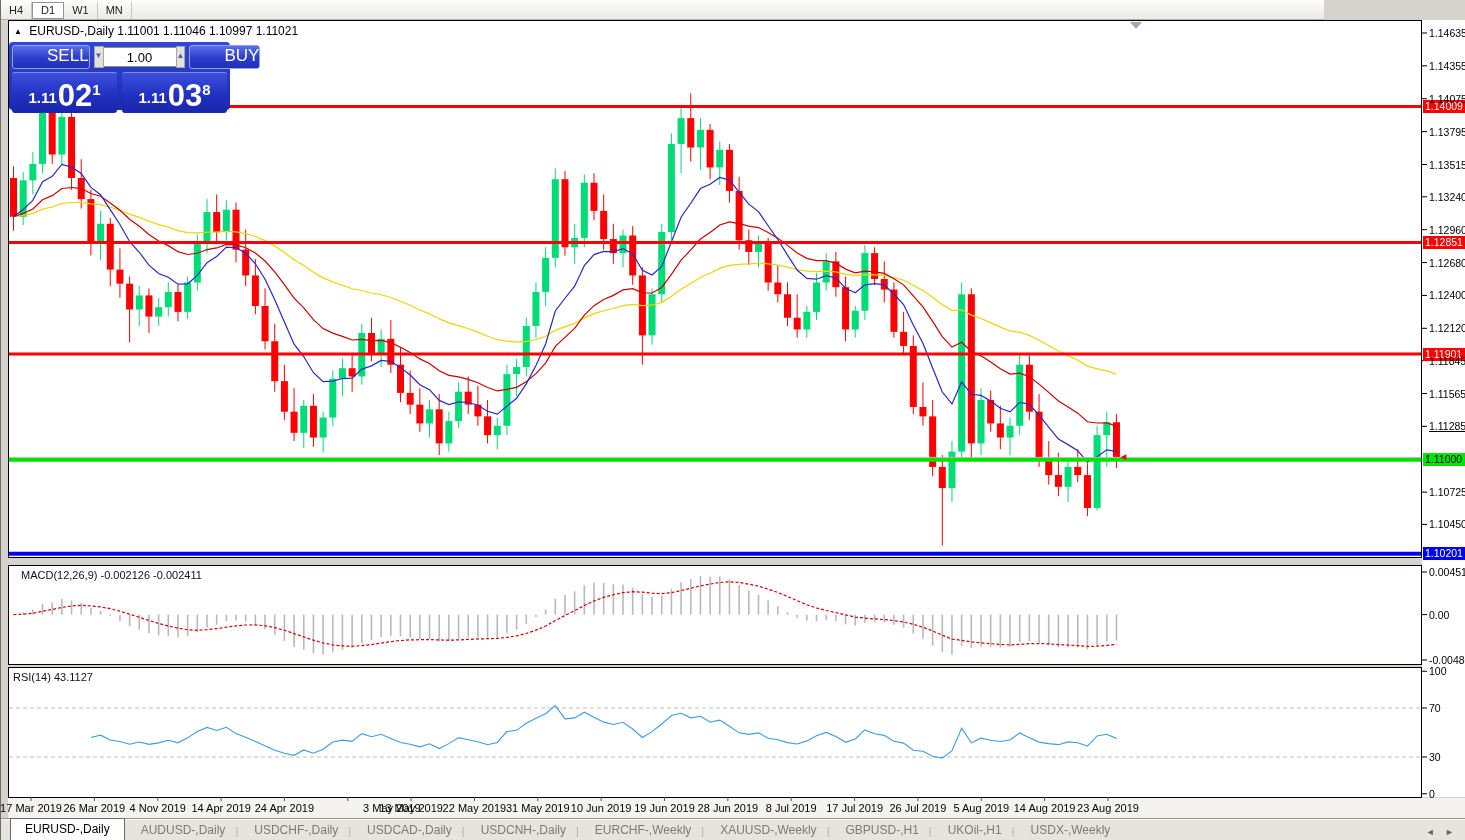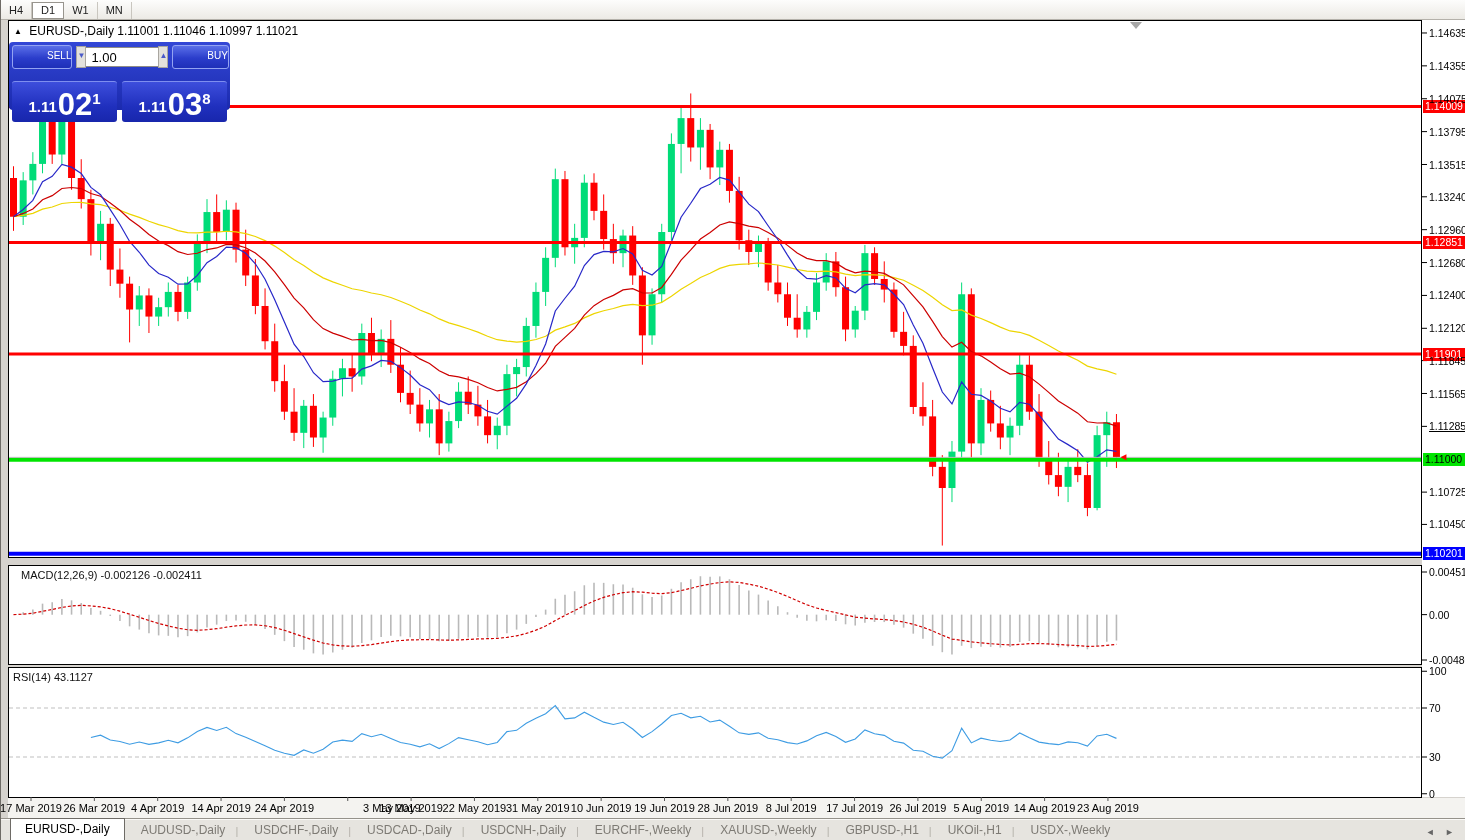--- a/index.html
+++ b/index.html
@@ -1,19 +1,19 @@
 <!DOCTYPE html>
 <html><head>
 <meta charset="utf-8">
 <style>
   html,body{margin:0;padding:0;}
   body{width:1465px;height:840px;position:relative;background:#D6D3CE;
        font-family:"Liberation Sans",sans-serif;overflow:hidden;border-left:1px solid #6E6B66;}
   
-  .toolbar{position:absolute;left:0;top:0;width:1465px;height:19px;
+  .toolbar{position:absolute;left:0;top:0;width:1323px;height:19px;
            background:linear-gradient(#FDFDFC,#ECEAE5);border-bottom:1px solid #B4B1AA;z-index:12;}
   .tf-btn{display:inline-block;height:17px;line-height:17px;padding:0 8px;font-size:11px;color:#222;
           border-right:1px solid #C9C6BF;cursor:default;}
   .tf-btn.active{background:#FFF;border:1px solid #98958E;height:15px;line-height:15px;margin-top:1px;}
   
   .pane{position:absolute;background:#FFF;border:1px solid #000;z-index:1;}
   #pane-main{left:7px;top:20px;width:1412px;height:536px;}
   #pane-macd{left:7px;top:565px;width:1412px;height:98px;}
   #pane-rsi {left:7px;top:667px;width:1412px;height:129px;}
   .axis-col{position:absolute;left:1421px;top:20px;width:44px;height:777px;background:#FFF;z-index:1;}
@@ -24,29 +24,29 @@
   .ind-label{position:absolute;z-index:9;font-size:11px;color:#111;white-space:nowrap;}
   .tick-label{position:absolute;font-size:10.5px;color:#000;z-index:8;white-space:nowrap;}
   .lvl-label{position:absolute;left:1422px;width:42px;height:13px;line-height:13px;
              font-size:10.5px;padding-left:2px;z-index:8;}
   .date-label{position:absolute;top:802px;font-size:11px;color:#000;z-index:8;white-space:nowrap;transform:translateX(-50%);}
   #date-strip{position:absolute;left:7px;top:798px;width:1458px;height:20px;background:#F4F3F0;z-index:2;}
   
   .trade-panel{position:absolute;left:8px;top:42px;width:221px;height:68px;z-index:10;border-radius:4px;
                background:linear-gradient(180deg,#3347D6,#1B2AAE);padding:0;}
   .tp-row1{display:flex;align-items:center;margin:3px 3px 0 3px;height:24px;}
-  .btn-trade{height:22px;border-radius:3px;border:1px solid #93A3F2;color:#FFF;font-size:10px;
+  .btn-trade{height:22px;border-radius:3px;border:1px solid #93A3F2;color:#FFF;font-size:17px;
              background:linear-gradient(#5A6FE8,#2B3DCB 55%,#1E2FB8);text-align:center;line-height:20px;cursor:pointer;padding-left:34px;}
   .btn-sell{width:52px;margin-right:4px;}
   .btn-buy{width:50px;margin-left:4px;}
   .spin-btn{width:17px;height:20px;background:#E3E1DC;border:1px solid #A9A6A0;color:#4A5AC8;
             font-size:8px;line-height:18px;text-align:center;cursor:pointer;}
   .vol-field{width:62px;height:18px;border:1px solid #8F8C86;border-left:none;border-right:none;
-             font-size:13px;text-align:left;padding:0 5px;font-family:"Liberation Sans",sans-serif;}
-  .tp-row2{display:flex;margin:12px 3px 0 3px;}
+             font-size:13px;text-align:center;padding:0 5px;font-family:"Liberation Sans",sans-serif;}
+  .tp-row2{display:flex;margin:3px 3px 0 3px;}
   .price-box{flex:1;height:38px;border-radius:3px;border-top:1px solid #7E8EEF;
              background:linear-gradient(180deg,#3D4EDC,#2030BE 60%,#1826AC);color:#FFF;
              display:flex;align-items:flex-end;justify-content:center;padding-bottom:2px;cursor:pointer;}
   .price-box+.price-box{margin-left:5px;}
   .p-small{font-size:15px;font-weight:bold;line-height:26px;margin-right:1px;}
   .p-big{font-size:31px;font-weight:bold;line-height:30px;}
   .p-sup{font-size:15px;font-weight:bold;line-height:15px;margin-bottom:14px;}
   
   .tabbar{position:absolute;left:0;top:818px;width:1465px;height:22px;background:#E6E4DF;
           border-top:1px solid #95928B;box-shadow:inset 0 1px 0 #FBFAF8;z-index:12;display:flex;align-items:flex-end;}
@@ -579,21 +579,21 @@
 <div class="tick-label" style="left:1428px;top:518.4px;">1.10450</div>
 <div class="tick-label" style="left:1428px;top:566.0px;">0.004517</div>
 <div class="tick-label" style="left:1428px;top:608.6px;">0.00</div>
 <div class="tick-label" style="left:1428px;top:654.0px;">-0.004806</div>
 <div class="tick-label" style="left:1428px;top:665.3px;">100</div>
 <div class="tick-label" style="left:1428px;top:702.0px;">70</div>
 <div class="tick-label" style="left:1428px;top:751.0px;">30</div>
 <div class="tick-label" style="left:1428px;top:787.8px;">0</div>
 <div class="date-label" style="left:30.0px;">17 Mar 2019</div>
 <div class="date-label" style="left:93.3px;">26 Mar 2019</div>
-<div class="date-label" style="left:156.7px;">4 Apr 2019</div>
+<div class="date-label" style="left:156.7px;">4 Nov 2019</div>
 <div class="date-label" style="left:220.1px;">14 Apr 2019</div>
 <div class="date-label" style="left:283.4px;">24 Apr 2019</div>
 <div class="date-label" style="left:346.8px;margin-left:44px;">3 May 2019</div>
 <div class="date-label" style="left:410.1px;">13 May 2019</div>
 <div class="date-label" style="left:473.4px;">22 May 2019</div>
 <div class="date-label" style="left:536.8px;">31 May 2019</div>
 <div class="date-label" style="left:600.1px;">10 Jun 2019</div>
 <div class="date-label" style="left:663.5px;">19 Jun 2019</div>
 <div class="date-label" style="left:726.9px;">28 Jun 2019</div>
 <div class="date-label" style="left:790.2px;">8 Jul 2019</div>

